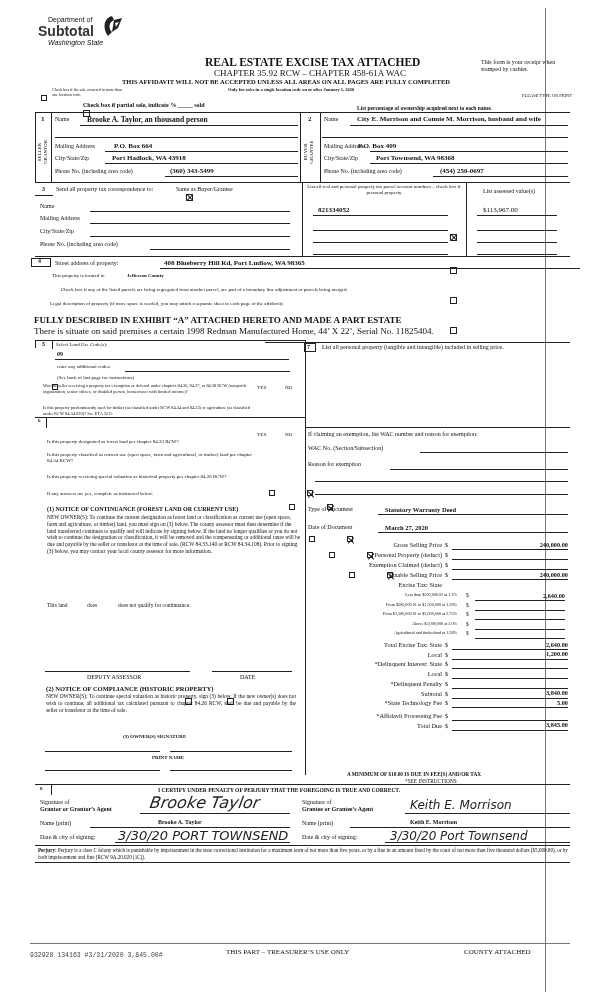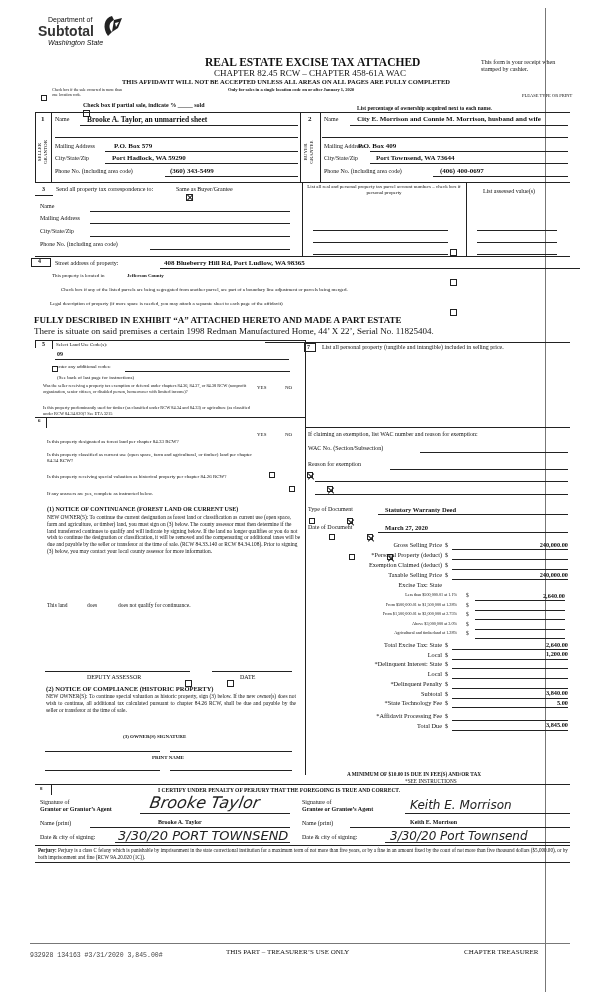--- a/index.html
+++ b/index.html
@@ -28,21 +28,21 @@
   <div class="t bold" style="left:0;top:9px;font-family:'Liberation Sans',sans-serif;font-size:14px;color:#333">Subtotal</div>
   <div class="t" style="left:10px;top:25px;font-family:'Liberation Sans',sans-serif;font-size:7px;font-style:italic">Washington State</div>
   <svg class="abs" style="left:62px;top:0" width="24" height="26" viewBox="0 0 24 26">
       <path d="M12 2 C4 4 2 14 8 22 L12 18 C8 14 9 8 14 6 Z" fill="#222"></path>
       <path d="M14 6 L22 4 L18 14 L12 18 Z" fill="#222"></path>
       <path d="M15 9 L19 8 L16 13 Z" fill="#fff"></path>
     </svg>
 </div>
 
 <div class="t bold s10" style="left:205px;top:56px;font-size:11.5px">REAL ESTATE EXCISE TAX ATTACHED</div>
-<div class="t" style="left:214px;top:68px;font-size:9px">CHAPTER 82.45 RCW – CHAPTER 458-61A WAC</div>
+<div class="t" style="left:214px;top:68px;font-size:9px">CHAPTER 35.92 RCW – CHAPTER 458-61A WAC</div>
 <div class="t bold" style="left:122px;top:78px;font-size:6.5px">THIS AFFIDAVIT WILL NOT BE ACCEPTED UNLESS ALL AREAS ON ALL PAGES ARE FULLY COMPLETED</div>
 <div class="t bold" style="left:228px;top:87px;font-size:4.5px">Only for sales in a single location code on or after January 1, 2020</div>
 <div class="abs s6" style="left:481px;top:59px;width:90px;font-size:6px;line-height:7px">This form is your receipt when stamped by cashier.</div>
 <div class="t" style="left:522px;top:93px;font-size:4.5px">PLEASE TYPE OR PRINT</div>
 
 <span class="cb abs" style="left:41px;top:88px;width:6px;height:6px"></span>
 <div class="abs" style="left:52px;top:87px;width:70px;font-size:4px;line-height:5px">Check box if the sale occurred in more than one location code.</div>
 <span class="cb abs" style="left:73px;top:103px;width:7px;height:7px"></span>
 <div class="t bold" style="left:83px;top:102px;font-size:6px">Check box if partial sale, indicate % _____ sold</div>
 <div class="t bold" style="left:357px;top:105px;font-size:5.5px">List percentage of ownership acquired next to each name.</div>
@@ -54,47 +54,47 @@
 <div class="hl" style="left:35px;top:112px;width:535px"></div>
 <div class="vl" style="left:35px;top:112px;height:70px"></div>
 <div class="vl" style="left:51px;top:112px;height:70px"></div>
 <div class="vl" style="left:300px;top:112px;height:70px"></div>
 <div class="vl" style="left:320px;top:112px;height:70px"></div>
 <div class="hl" style="left:35px;top:182px;width:535px"></div>
 
 <div class="t bold s7" style="left:41px;top:115px">1</div>
 <div class="abs s6" style="left:37px;top:172px;transform:rotate(-90deg);transform-origin:left top;width:40px;font-size:5px;line-height:6px;text-align:center">SELLER GRANTOR</div>
 <div class="t s6" style="left:55px;top:116px">Name</div>
-<div class="t bold s7" style="left:87px;top:115px;font-size:7.5px">Brooke A. Taylor, an unmarried sheet</div>
+<div class="t bold s7" style="left:87px;top:115px;font-size:7.5px">Brooke A. Taylor, an thousand person</div>
 <div class="hl" style="left:80px;top:125px;width:218px"></div>
 <div class="hl" style="left:55px;top:137px;width:243px"></div>
 <div class="t s6" style="left:55px;top:143px">Mailing Address</div>
-<div class="t bold s7" style="left:114px;top:142px">P.O. Box 579</div>
+<div class="t bold s7" style="left:114px;top:142px">P.O. Box 664</div>
 <div class="hl" style="left:105px;top:151px;width:193px"></div>
 <div class="t s6" style="left:55px;top:155px">City/State/Zip</div>
-<div class="t bold s7" style="left:112px;top:154px">Port Hadlock, WA 59290</div>
+<div class="t bold s7" style="left:112px;top:154px">Port Hadlock, WA 43918</div>
 <div class="hl" style="left:105px;top:163px;width:193px"></div>
 <div class="t s6" style="left:55px;top:168px">Phone No. (including area code)</div>
 <div class="t bold s7" style="left:170px;top:167px">(360) 343-5499</div>
 <div class="hl" style="left:165px;top:176px;width:133px"></div>
 
 <div class="t bold s7" style="left:308px;top:115px">2</div>
 <div class="abs s6" style="left:303px;top:172px;transform:rotate(-90deg);transform-origin:left top;width:40px;font-size:5px;line-height:6px;text-align:center">BUYER GRANTEE</div>
 <div class="t s6" style="left:324px;top:116px">Name</div>
 <div class="t bold s7" style="left:357px;top:115px;font-size:7px">City E. Morrison and Connie M. Morrison, husband and wife</div>
 <div class="hl" style="left:350px;top:125px;width:218px"></div>
 <div class="hl" style="left:322px;top:137px;width:246px"></div>
 <div class="t s6" style="left:324px;top:143px">Mailing Address</div>
 <div class="t bold s7" style="left:358px;top:142px">P.O. Box 409</div>
 <div class="hl" style="left:370px;top:151px;width:198px"></div>
 <div class="t s6" style="left:324px;top:155px">City/State/Zip</div>
-<div class="t bold s7" style="left:376px;top:154px">Port Townsend, WA 73644</div>
+<div class="t bold s7" style="left:376px;top:154px">Port Townsend, WA 98368</div>
 <div class="hl" style="left:370px;top:163px;width:198px"></div>
 <div class="t s6" style="left:324px;top:168px">Phone No. (including area code)</div>
-<div class="t bold s7" style="left:440px;top:167px">(406) 400-0697</div>
+<div class="t bold s7" style="left:440px;top:167px">(454) 250-0697</div>
 <div class="hl" style="left:433px;top:176px;width:135px"></div>
 
 
 <div class="t bold s6" style="left:42px;top:186px">3</div>
 <div class="hl" style="left:35px;top:195px;width:18px"></div>
 <div class="t s6" style="left:56px;top:186px">Send all property tax correspondence to:</div>
 <span class="cb x abs" style="left:165px;top:187px;width:7px;height:7px"></span>
 <div class="t s6" style="left:176px;top:186px">Same as Buyer/Grantee</div>
 <div class="t s6" style="left:40px;top:203px">Name</div>
 <div class="hl" style="left:90px;top:211px;width:200px"></div>
@@ -104,20 +104,25 @@
 <div class="hl" style="left:90px;top:236px;width:200px"></div>
 <div class="t s6" style="left:40px;top:241px">Phone No. (including area code)</div>
 <div class="hl" style="left:150px;top:249px;width:140px"></div>
 
 
 <div class="vl" style="left:302px;top:182px;height:74px"></div>
 <div class="vl" style="left:466px;top:182px;height:74px"></div>
 <div class="abs" style="left:303px;top:184px;width:162px;font-size:5px;line-height:6px;text-align:center">List all real and personal property tax parcel account numbers – check box if personal property</div>
 <div class="t s6" style="left:483px;top:188px">List assessed value(s)</div>
 <div id="parcel-rows">
+    <div><div class="t bold s7" style="left:318px;top:206px">821334052</div>
+       <div class="hl" style="left:313px;top:215px;width:135px"></div>
+       <span class="cb abs x" style="left:450px;top:209px;width:7px;height:7px"></span>
+       <div class="t s7" style="left:483px;top:206px">$113,967.00</div>
+       <div class="hl" style="left:477px;top:215px;width:80px"></div></div>
     <div><div class="t bold s7" style="left:318px;top:221px"></div>
        <div class="hl" style="left:313px;top:230px;width:135px"></div>
        <span class="cb abs " style="left:450px;top:224px;width:7px;height:7px"></span>
        <div class="t s7" style="left:483px;top:221px"></div>
        <div class="hl" style="left:477px;top:230px;width:80px"></div></div>
     <div><div class="t bold s7" style="left:318px;top:233px"></div>
        <div class="hl" style="left:313px;top:242px;width:135px"></div>
        <span class="cb abs " style="left:450px;top:236px;width:7px;height:7px"></span>
        <div class="t s7" style="left:483px;top:233px"></div>
        <div class="hl" style="left:477px;top:242px;width:80px"></div></div>
@@ -332,16 +337,16 @@
 <div class="abs" style="left:38px;top:847px;width:530px;font-size:5.1px;line-height:6.6px">
   <span class="bold">Perjury:</span>
   <span>Perjury is a class C felony which is punishable by imprisonment in the state correctional institution for a maximum term of not more than five years, or by a fine in an amount fixed by the court of not more than five thousand dollars ($5,000.00), or by both imprisonment and fine (RCW 9A.20.020 (1C)).</span>
 </div>
 <div class="hl" style="left:35px;top:862px;width:535px"></div>
 
 
 <div class="hl" style="left:30px;top:943px;width:540px;border-color:#777"></div>
 <div class="t mono" style="left:30px;top:952px;font-size:6.5px;color:#444">932928 134163 #3/31/2020 3,845.00#</div>
 <div class="t" style="left:226px;top:948px;font-size:7px">THIS PART – TREASURER’S USE ONLY</div>
-<div class="t" style="left:464px;top:948px;font-size:7px">CHAPTER TREASURER</div>
+<div class="t" style="left:464px;top:948px;font-size:7px">COUNTY ATTACHED</div>
 
 
 
 
 </body></html>

